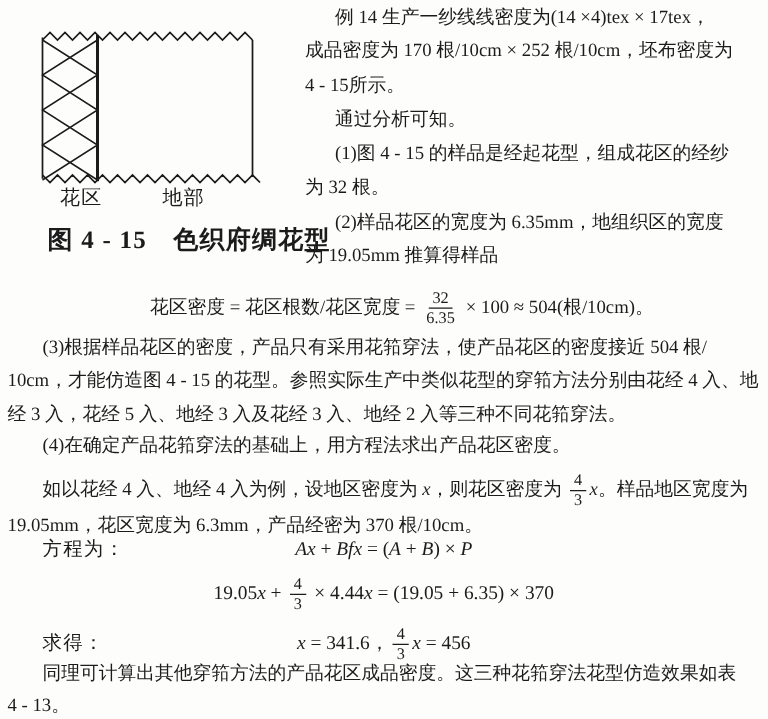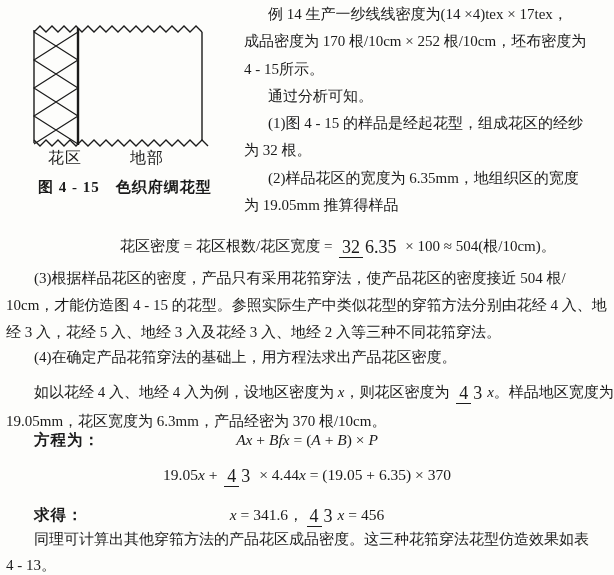--- a/index.html
+++ b/index.html
@@ -10,52 +10,52 @@
   }
   .abs{position:absolute}
   .b{font-weight:400}
 
   
   #figure-area{left:18px;top:6px;width:230px;height:198px}
   #figure-area svg{display:block}
   .fig-label{position:absolute;font-size:16px;letter-spacing:1px}
   #flower-label{left:30px;top:142px}
   #ground-label{left:112px;top:142px}
-  #fig-caption{position:absolute;left:20px;top:172px;font-size:15px;font-weight:700;letter-spacing:1px;white-space:nowrap}
+  #fig-caption{position:absolute;left:20px;top:172px;font-size:20px;font-weight:700;letter-spacing:1px;white-space:nowrap}
 
   
   #intro{left:244px;top:1px;width:368px;font-size:15px}
   .iline{height:27.3px;line-height:27.3px;white-space:nowrap}
   .ind{padding-left:24px}
 
   
   .body-line{font-size:15px;white-space:nowrap}
   #density-formula{left:0;top:226px;width:614px;height:40px;line-height:40px;padding-left:120px;box-sizing:border-box;font-size:15px;white-space:nowrap}
   #para3{left:6px;top:265px;width:604px;line-height:27.2px}
   #para4{left:6px;top:344px;width:604px;line-height:27px}
   #para-x1{left:6px;top:372px;width:604px;height:40px;line-height:40px;text-indent:28px}
   #para-x2{left:6px;top:408px;width:604px;line-height:26px}
   .indent{text-indent:28px}
 
   
-  .eq-label{position:absolute;left:34px;font-size:15.5px;font-weight:700;letter-spacing:1px}
+  .eq-label{position:absolute;left:34px;font-size:15.5px;font-weight:400;letter-spacing:1px}
   #eq-row1{left:0;top:426px;width:614px;height:28px}
   #eq-row1 .ctr{line-height:28px}
   #eq-row2{left:0;top:454px;width:614px;height:42px}
   #eq-row2 .ctr{line-height:42px}
   #eq-row3{left:0;top:496px;width:614px;height:38px}
   #eq-row3 .ctr{line-height:38px}
   .ctr{text-align:center;font-size:15.5px;white-space:nowrap}
   .mi{font-style:italic}
   #eq-row1 .eq-label{top:0;line-height:28px}
   #eq-row3 .eq-label{top:0;line-height:38px}
 
   
-  .frac{display:inline-flex;flex-direction:row;align-items:flex-start;vertical-align:middle;
-        line-height:1.15;font-size:18px;margin:0 3px;text-indent:0}
+  .frac{display:inline-flex;flex-direction:column;align-items:center;vertical-align:middle;
+        line-height:1.15;font-size:13px;margin:0 3px;text-indent:0}
   .fnum{border-bottom:1.3px solid currentColor;padding:0 3px}
   .fden{padding:0 2px}
 
   
   #closing{left:6px;top:527px;width:604px;line-height:25.5px}
 </style>
 </head>
 <body>
 
 <div id="figure-area" class="abs">

